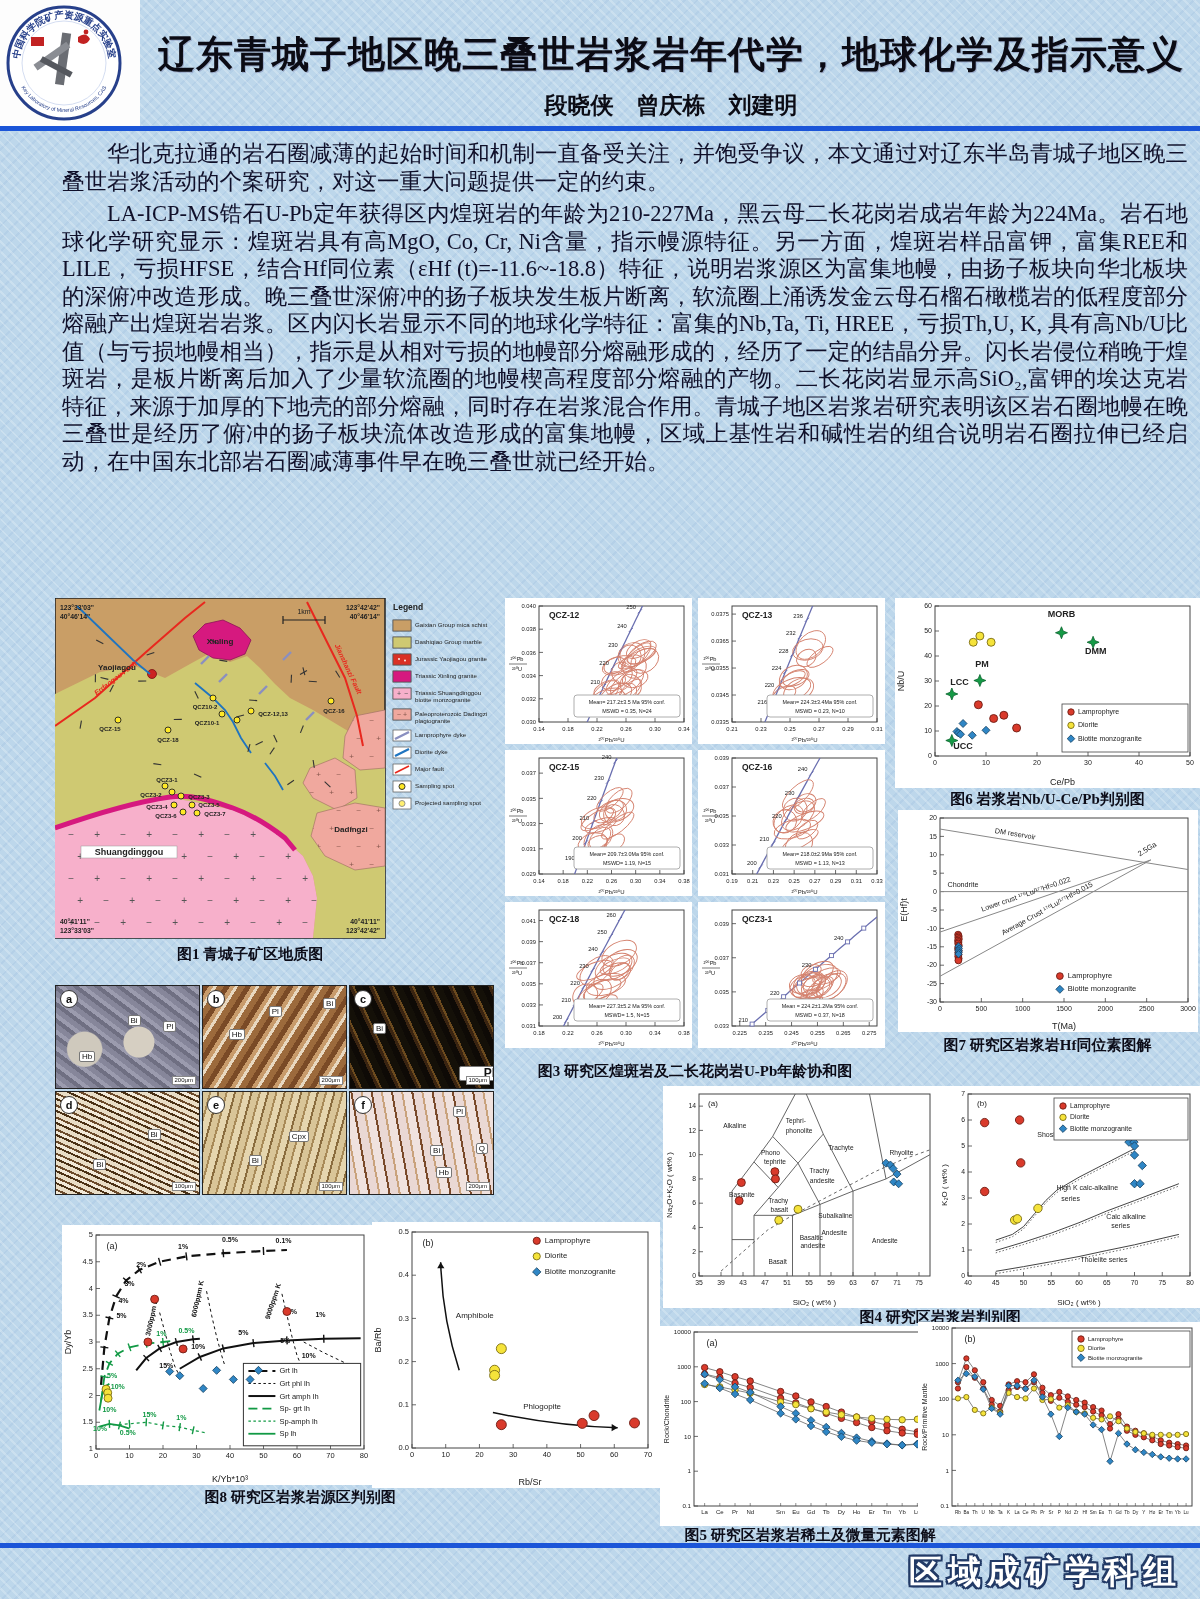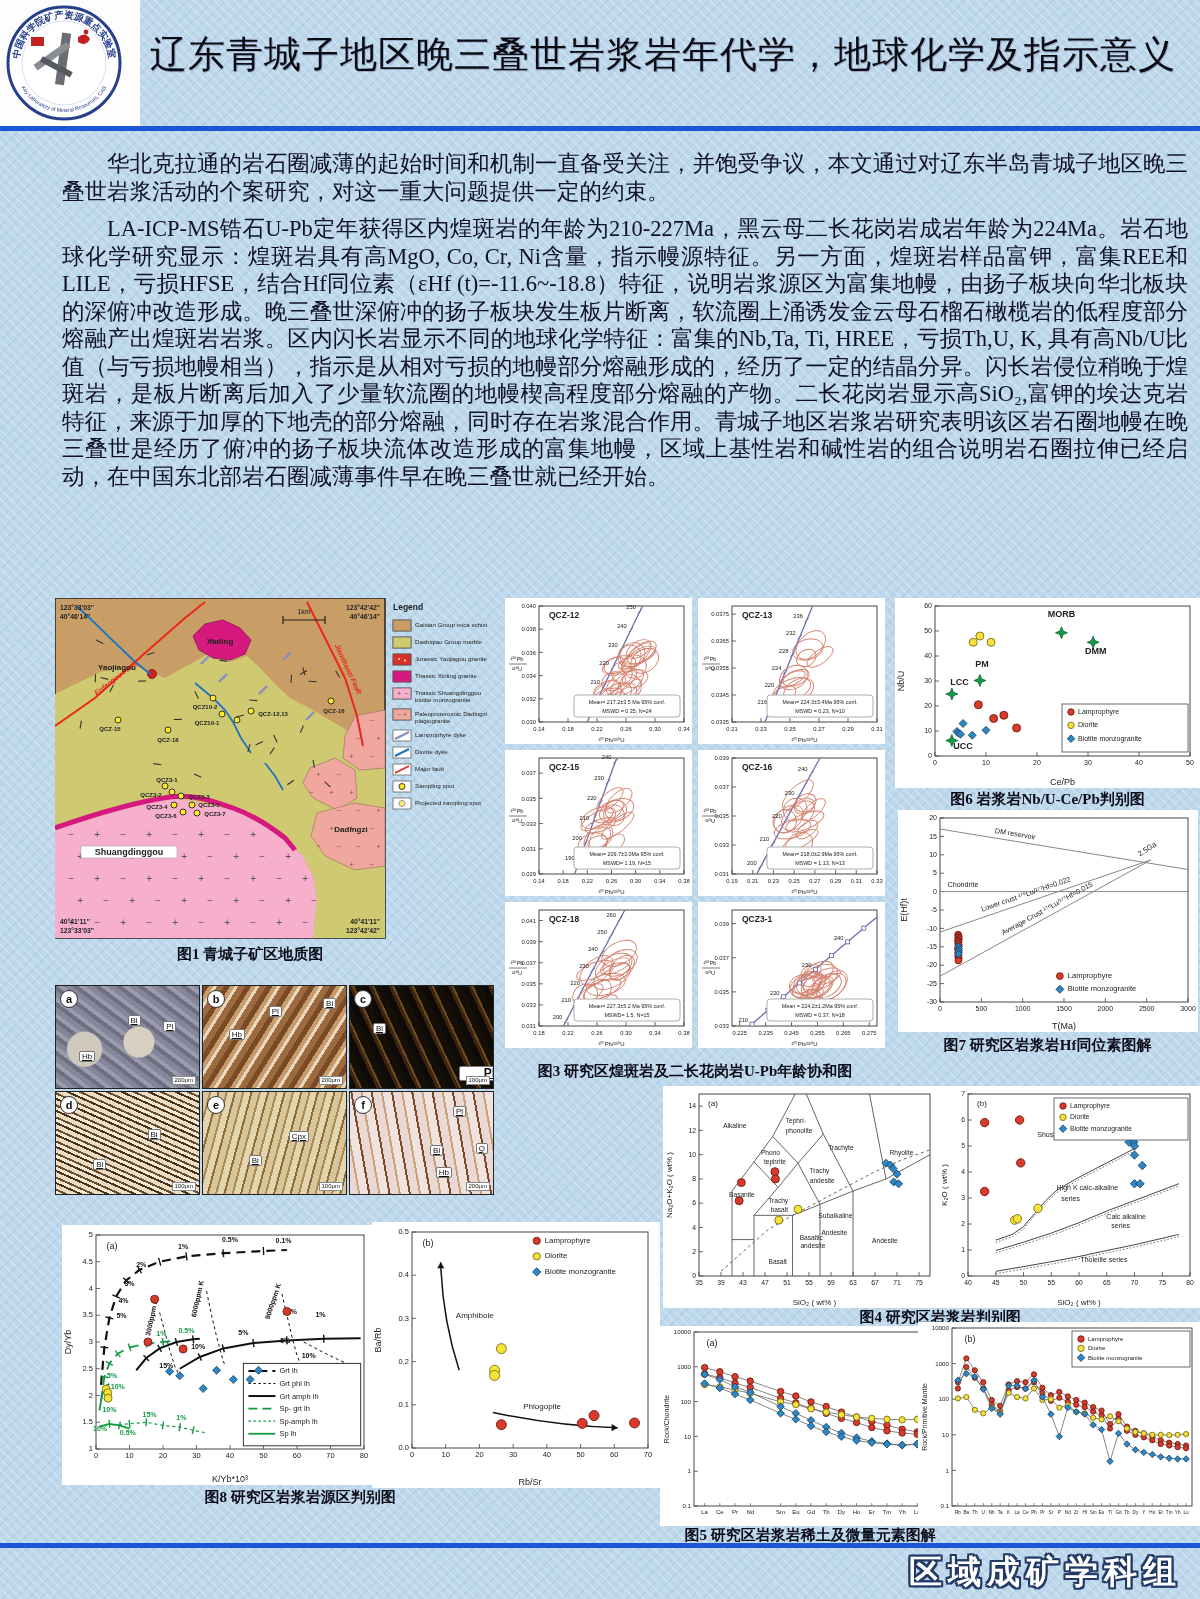--- a/index.html
+++ b/index.html
@@ -5,46 +5,46 @@
   html,body{margin:0;padding:0;}
   #poster{position:relative;width:1200px;height:1599px;overflow:hidden;
     background-color:#bdd7eb;
     background-image:
       repeating-linear-gradient(45deg, rgba(255,255,255,.22) 0 2px, rgba(0,0,0,0) 2px 7px),
       repeating-linear-gradient(-45deg, rgba(140,175,215,.18) 0 2px, rgba(0,0,0,0) 2px 9px);
     font-family:"Liberation Serif", serif;}
   .abs{position:absolute;}
   .rule{position:absolute;left:0;width:1200px;height:5px;background:#1b55d8;}
   #logo-box{left:0;top:0;width:140px;height:126px;background:#fdfdfd;}
-  #page-title{left:150px;right:8px;top:30px;font-size:37px;font-weight:400;color:#0b0b14;
+  #page-title{left:150px;right:8px;top:30px;text-align:center;font-size:37px;font-weight:700;color:#0b0b14;
     text-shadow:1px 1px 0 rgba(90,90,140,.35);letter-spacing:1px;}
   #authors{left:150px;right:8px;top:90px;text-align:center;font-size:23px;font-weight:700;color:#0b0b14;font-family:"Liberation Sans",sans-serif;}
   #abstract{left:62px;top:140px;width:1126px;color:#10102a;font-size:22.5px;line-height:27.5px;text-align:justify;}
-  #abstract p{margin:10px 0 5px 0;text-indent:2em;}
+  #abstract p{margin:0 0 5px 0;text-indent:2em;}
   .caption{font-size:15px;font-weight:700;color:#0c0c18;text-align:center;}
   .figbox{position:absolute;}
   svg text{font-family:"Liberation Sans",sans-serif;}
   .cgrid{display:grid;grid-template-columns:187px 187px;grid-gap:6px 6px;}
   .cpanel{width:187px;height:146px;}
   
   #fig2-grid{display:grid;grid-template-columns:repeat(3,145px);grid-gap:2px;width:441px;}
   .micro{position:relative;width:145px;height:104px;border:1px solid #222;box-sizing:border-box;overflow:hidden;}
   .m-a{background:
     radial-gradient(circle at 20% 62%, #cfc9bd 0 13%, rgba(0,0,0,0) 14%),
     radial-gradient(circle at 58% 55%, #d6cfc2 0 15%, rgba(0,0,0,0) 16%),
     repeating-linear-gradient(37deg, #6f6f82 0 4px, #9b9bae 4px 8px, #86869a 8px 13px);}
   .m-b{background:repeating-linear-gradient(122deg, #7a4a26 0 5px, #c89b6b 5px 9px, #e8d8c0 9px 12px, #9c6a3c 12px 18px);}
   .m-c{background:repeating-linear-gradient(65deg, #0e0a06 0 6px, #3a2411 6px 9px, #6b4a1e 9px 11px, #141008 11px 18px);}
   .m-d{background:repeating-linear-gradient(24deg, #f2e9d8 0 3px, #6b4a2a 3px 5px, #e9ddc6 5px 9px, #4a3014 9px 11px);}
   .m-e{background:repeating-linear-gradient(105deg, #d9c598 0 6px, #a88a58 6px 8px, #e5d5ae 8px 14px, #8a6c3e 14px 16px);}
   .m-f{background:repeating-linear-gradient(80deg, #ead8d4 0 8px, #c9a27c 8px 10px, #f0e2de 10px 18px, #7a4a2a 18px 20px);}
   .pl-letter{position:absolute;left:4px;top:4px;width:16px;height:16px;border-radius:50%;background:#fff;
     color:#111;font-family:"Liberation Sans",sans-serif;font-weight:700;font-size:11px;text-align:center;line-height:16px;border:1px solid #333;}
   .min-label{position:absolute;background:#fff;border:1px solid #777;color:#111;font-family:"Liberation Sans",sans-serif;
-    font-size:8px;line-height:9px;padding:0 2px;border-radius:2px;text-decoration:underline;}
+    font-size:8px;line-height:9px;padding:0 2px;border-radius:2px;}
   .min-big{font-size:12px;font-weight:700;line-height:13px;}
   .scalebar{position:absolute;right:3px;bottom:3px;background:#fff;color:#111;font-size:6px;line-height:7px;
     font-family:"Liberation Sans",sans-serif;padding:0 2px;border:1px solid #888;}
   #footer-name{position:absolute;right:18px;top:1550px;font-family:"Liberation Sans",sans-serif;
     font-size:33px;font-weight:800;color:#ffffff;letter-spacing:6px;
     text-shadow:-2px -2px 0 #223a66,2px -2px 0 #223a66,-2px 2px 0 #223a66,2px 2px 0 #223a66,0 -2px 0 #223a66,0 2px 0 #223a66,-2px 0 0 #223a66,2px 0 0 #223a66;padding-left:13px;}
 </style>
 </head>
 <body>
 
@@ -61,20 +61,21 @@
         <text font-size="5.4" fill="#27408b"><textPath startOffset="50%" text-anchor="middle" xlink:href="#arcB">Key Laboratory of Mineral Resources, CAS</textPath></text>
         <rect x="58" y="33" width="9" height="52" fill="#6a6d73" transform="rotate(8 64 63)"></rect>
         <rect x="38" y="47" width="40" height="7" fill="#8a8d93" transform="rotate(-35 64 63)"></rect>
         <rect x="42" y="67" width="34" height="6" fill="#55585e" transform="rotate(28 64 63)"></rect>
         <rect x="31" y="37" width="13" height="9" fill="#c22222"></rect>
         <path d="M78,37 q8,-6 12,2 q-4,8 -12,3 Z" fill="#c22222"></path>
         <circle cx="86" cy="32" r="2.4" fill="#c22222"></circle>
       </svg>
   </div>
   <div id="page-title" class="abs">辽东青城子地区晚三叠世岩浆岩年代学，地球化学及指示意义</div>
+  <div id="authors" class="abs">段晓侠　曾庆栋　刘建明</div>
   <div class="rule" style="top:126px"></div>
 
   <div id="abstract" class="abs">
     <p>华北克拉通的岩石圈减薄的起始时间和机制一直备受关注，并饱受争议，本文通过对辽东半岛青城子地区晚三叠世岩浆活动的个案研究，对这一重大问题提供一定的约束。</p>
     <p>LA-ICP-MS锆石U-Pb定年获得区内煌斑岩的年龄为210-227Ma，黑云母二长花岗岩成岩年龄为224Ma。岩石地球化学研究显示：煌斑岩具有高MgO, Co, Cr, Ni含量，指示幔源特征。另一方面，煌斑岩样品富钾，富集REE和LILE，亏损HFSE，结合Hf同位素（εHf (t)=-11.6~-18.8）特征，说明岩浆源区为富集地幔，由扬子板块向华北板块的深俯冲改造形成。晚三叠世深俯冲的扬子板块发生板片断离，软流圈上涌诱发金云母石榴石橄榄岩的低程度部分熔融产出煌斑岩岩浆。区内闪长岩显示不同的地球化学特征：富集的Nb,Ta, Ti, HREE，亏损Th,U, K, 具有高Nb/U比值（与亏损地幔相当），指示是从相对亏损的地幔部分熔融形成的，经历了一定的结晶分异。闪长岩侵位稍晚于煌斑岩，是板片断离后加入了少量软流圈的地幔楔高程度部分熔融的产物。二长花岗岩显示高SiO₂,富钾的埃达克岩特征，来源于加厚的下地壳的部分熔融，同时存在岩浆混合作用。青城子地区岩浆岩研究表明该区岩石圈地幔在晚三叠世是经历了俯冲的扬子板块流体改造形成的富集地幔，区域上基性岩和碱性岩的组合说明岩石圈拉伸已经启动，在中国东北部岩石圈减薄事件早在晚三叠世就已经开始。</p>
   </div>
 
   <div id="fig1" class="figbox" style="left:55px;top:598px;width:445px;height:342px"><svg width="445" height="342">
         <rect x="0" y="0" width="330" height="340" fill="#c99e66" stroke="#222" stroke-width="1.5"></rect>
         <path d="M0,96 L45,74 80,68 110,80 135,66 155,55 175,64 192,58 205,70 220,86 235,100 258,112 278,124 298,136 315,148 330,152 L330,340 258,340 262,300 258,278 248,258 228,240 205,224 178,212 150,206 118,200 85,205 45,216 0,232 Z" fill="#cfc972"></path>

